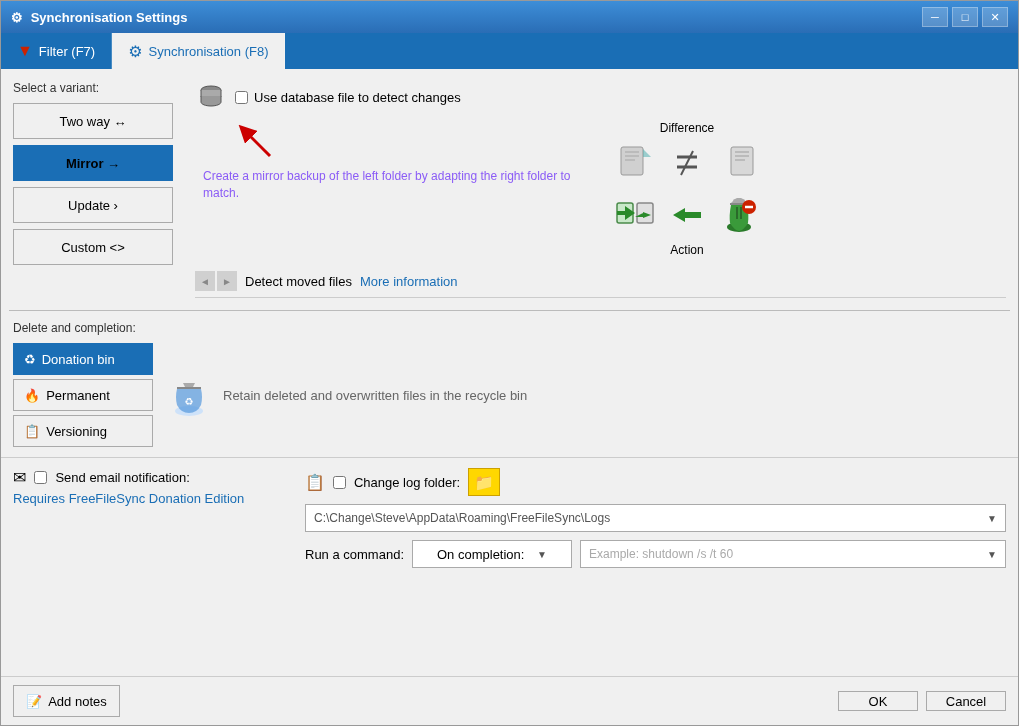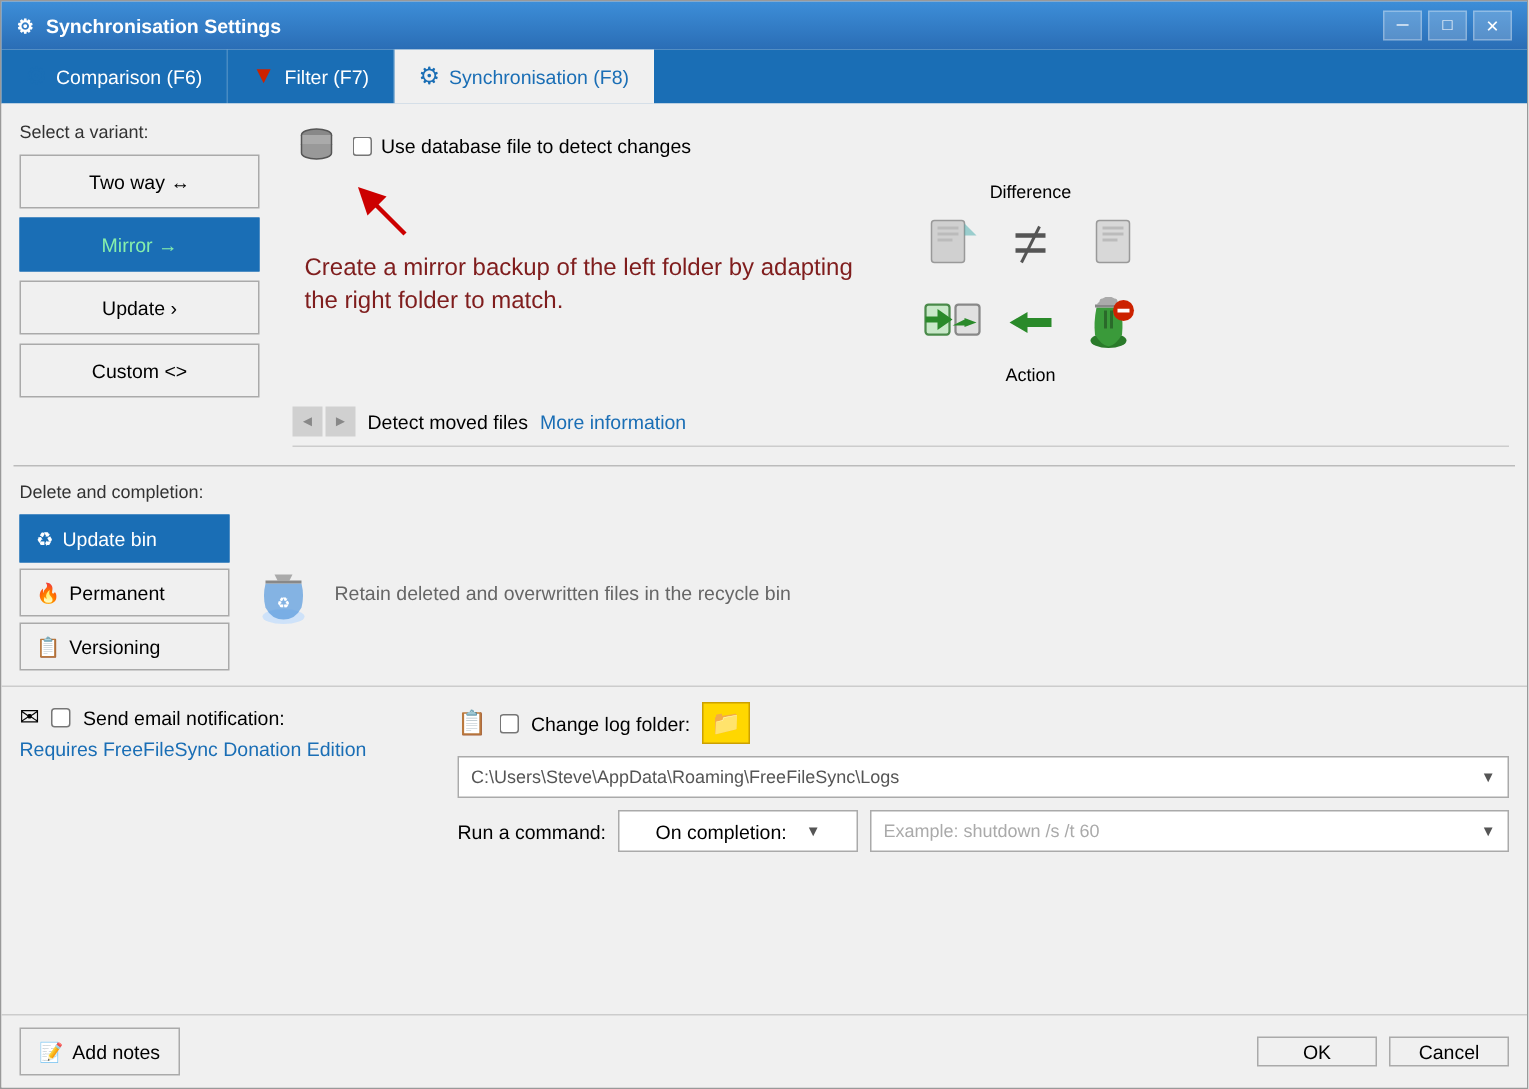--- a/index.html
+++ b/index.html
@@ -121,23 +121,23 @@
       cursor: pointer;
       font-size: 13px;
       display: flex;
       align-items: center;
       justify-content: center;
       gap: 6px;
     }
 
     .variant-btn.active {
       background: #1a6eb5;
-      color: #86efac;
+      color: #000000;
       border-color: #1a6eb5;
-      font-weight: normal;
+      font-weight: bold;
     }
 
     .right-panel {
       flex: 1;
       display: flex;
       flex-direction: column;
       gap: 8px;
     }
 
     .db-row {
@@ -157,22 +157,22 @@
     .db-icon svg { width: 28px; height: 28px; }
 
     .checkbox-label {
       display: flex;
       align-items: center;
       gap: 6px;
       font-size: 13px;
     }
 
     .mirror-desc {
-      color: #7f1d1d;
-      font-size: 16px;
+      color: #8b5cf6;
+      font-size: 12px;
       line-height: 1.4;
       max-width: 380px;
       margin-left: 8px;
     }
 
     .icons-grid {
       display: grid;
       grid-template-columns: repeat(3, 48px);
       gap: 4px;
     }
@@ -436,24 +436,20 @@
       <span>Synchronisation Settings</span>
     </div>
     <div class="title-bar-right">
       <div class="title-btn">─</div>
       <div class="title-btn">□</div>
       <div class="title-btn close">✕</div>
     </div>
   </div>
 
   <div class="tab-bar">
-    <div class="tab">
-      <span class="icon-cog tab-icon">⚙</span>
-      <span>Comparison (F6)</span>
-    </div>
     <div class="tab">
       <span class="icon-filter tab-icon">▼</span>
       <span>Filter (F7)</span>
     </div>
     <div class="tab active">
       <span class="icon-cog tab-icon">⚙</span>
       <span>Synchronisation (F8)</span>
     </div>
   </div>
 
@@ -583,21 +579,21 @@
     </div>
 
     <hr class="section-divider">
 
     <div class="delete-section">
       <div class="section-title">Delete and completion:</div>
       <div class="delete-content">
         <div class="delete-btns">
           <button class="delete-btn active">
             <span>♻</span>
-            <span>Update bin</span>
+            <span>Donation bin</span>
           </button>
           <button class="delete-btn">
             <span>🔥</span>
             <span>Permanent</span>
           </button>
           <button class="delete-btn">
             <span>📋</span>
             <span>Versioning</span>
           </button>
         </div>
@@ -631,21 +627,21 @@
         <div class="log-row">
           <span style="font-size:16px;">📋</span>
           <input type="checkbox" style="">
           <span>Change log folder:</span>
           <div class="folder-btn">
             <span>📁</span>
           </div>
         </div>
         <div style="display:flex; gap:4px; align-items:center;">
           <div class="folder-path">
-            <span>C:\Users\Steve\AppData\Roaming\FreeFileSync\Logs</span>
+            <span>C:\Change\Steve\AppData\Roaming\FreeFileSync\Logs</span>
             <span class="chevron-down">▼</span>
           </div>
         </div>
         <div class="command-row">
           <span>Run a command:</span>
           <div class="command-select">
             <span>On completion:</span>
             <span class="chevron-down">▼</span>
           </div>
           <div class="command-input">

